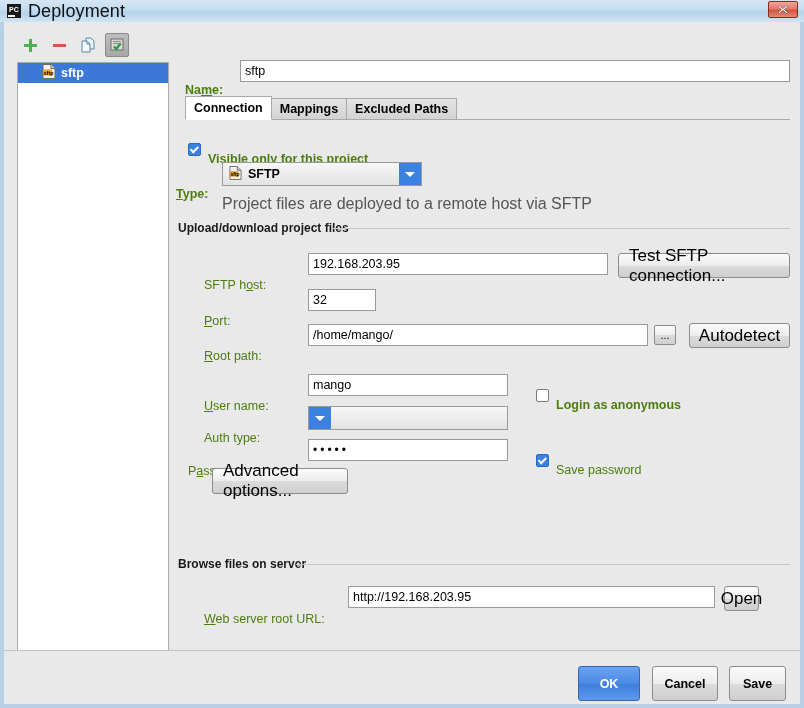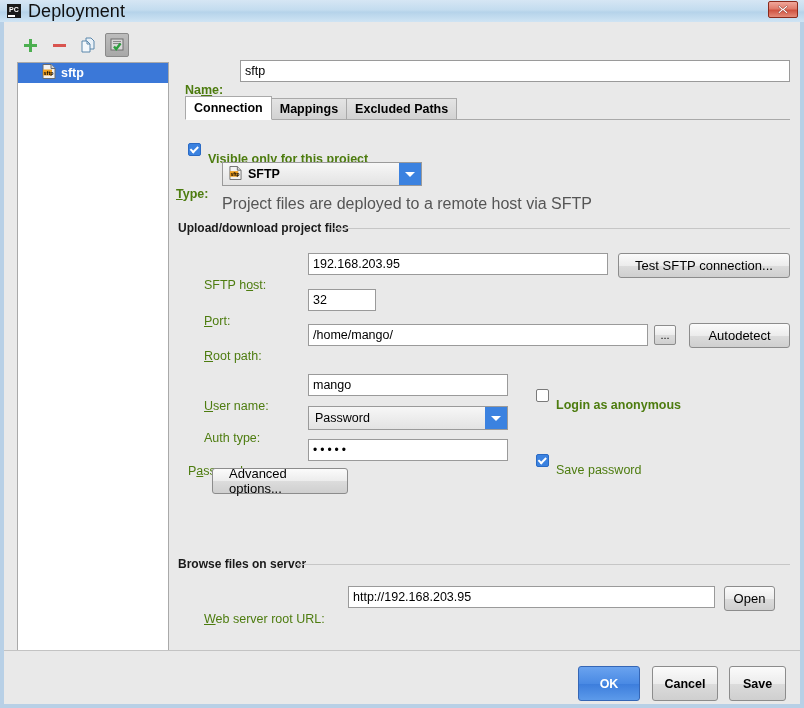--- a/index.html
+++ b/index.html
@@ -209,24 +209,24 @@
   #grp2-title { left: 2px; top: 535px; }
   #grp2-line  { left: 120px; top: 542px; width: 494px; }
 
   
   .flabel { position: absolute; font-size: 12.5px; }
   .btn {
     border: 1px solid #8c8c8c;
     border-radius: 3px;
     background: linear-gradient(to bottom,#fbfbfb 0%, #ececec 50%, #dcdcdc 51%, #cfcfcf 100%);
     font-family: "Liberation Sans", sans-serif;
-    font-size: 13px; color: #000;
+    font-size: 17px; color: #000;
     display: flex; align-items: center; justify-content: center;
     cursor: pointer;
-    padding: 0 16px;
+    padding: 0 10px;
     height: 25px;
   }
   .btn.small { padding: 0 4px; height: 20px; border-radius: 2px; font-size: 11px; }
 
   #sftp-host-label { left: 28px; top: 236px; }
   #sftp-host-input { position: absolute; left: 132px; top: 231px; width: 300px; }
   #test-btn { position: absolute; left: 442px; top: 231px; width: 172px; }
 
   #port-label { left: 28px; top: 272px; }
   #port-input { position: absolute; left: 132px; top: 267px; width: 68px; }
@@ -254,21 +254,21 @@
   #pass-label { left: 12px; top: 422px; }
   #pass-input { position: absolute; left: 132px; top: 417px; width: 200px;
                 letter-spacing: 3px; font-size: 12px; }
   #savepass-row { position: absolute; left: 360px; top: 421px; display: flex; align-items: center; gap: 7px; }
   #savepass-row .lbl { font-weight: normal; }
 
   #adv-btn { position: absolute; left: 36px; top: 446px; width: 136px; height: 26px; }
 
   #weburl-label { left: 28px; top: 570px; }
   #weburl-input { position: absolute; left: 172px; top: 564px; width: 367px; }
-  #open-btn { position: absolute; left: 548px; top: 564px; width: 51px; }
+  #open-btn { position: absolute; left: 548px; top: 564px; width: 35px; }
 
   
   #bottom-sep {
     position: absolute; left: 0px; top: 628px;
     width: 796px; height: 1px; background: #c3c3c3;
   }
   #bottom-bar {
     position: absolute; left: 0; top: 629px;
     width: 796px; height: 53px;
     background: #e9e9e9;
@@ -422,21 +422,20 @@
 
       <span class="lbl flabel" id="user-label"><span class="u">U</span>ser name:</span>
       <div class="txt" id="user-input">mango</div>
       <div id="anon-row">
         <span class="cb"></span>
         <span class="lbl">Login as anonymous</span>
       </div>
 
       <span class="lbl flabel" id="auth-label">Auth type:</span>
       <div id="auth-combo">
-        <span class="combo-text">Password</span>
         <span class="combo-arrow"></span>
       </div>
 
       <span class="lbl flabel" id="pass-label">P<span class="u">a</span>ssword:</span>
       <div class="txt" id="pass-input">•••••</div>
       <div id="savepass-row">
         <span class="cb checked"></span>
         <span class="lbl">Save password</span>
       </div>
 

